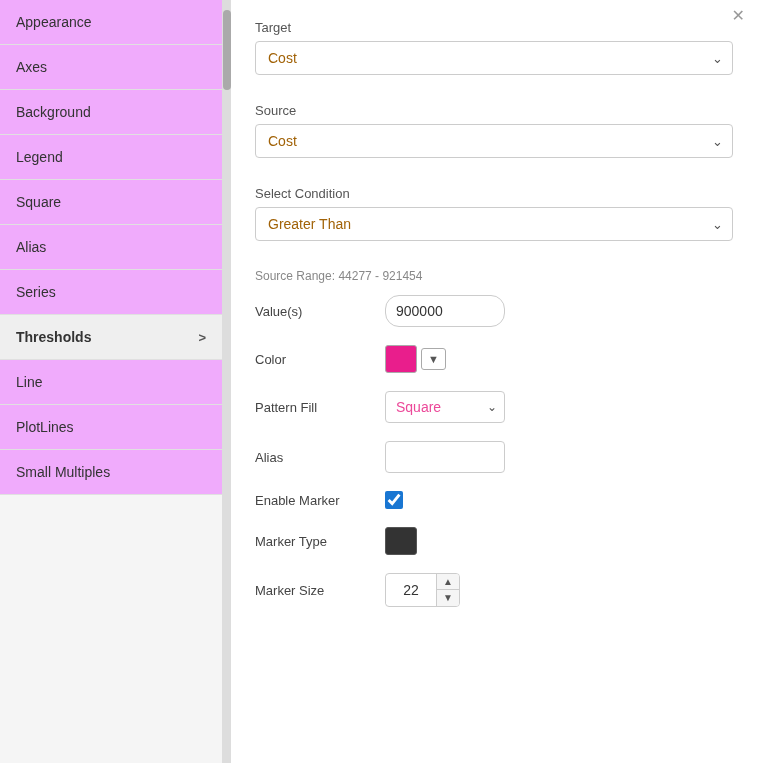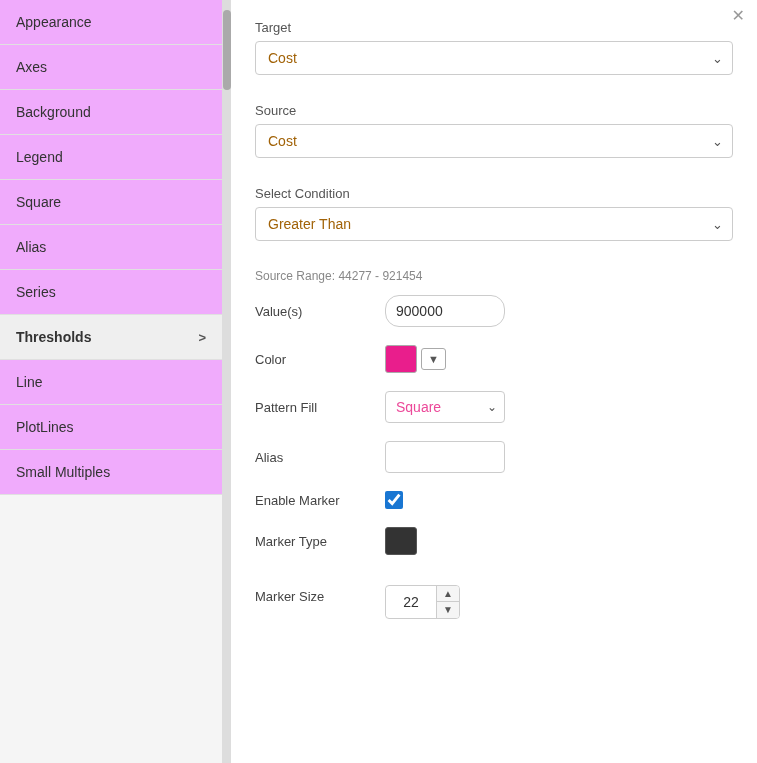--- a/index.html
+++ b/index.html
@@ -223,21 +223,20 @@
       cursor: pointer;
     }
 
     
     .spinner-wrapper {
       display: flex;
       align-items: center;
       border: 1px solid #ccc;
       border-radius: 4px;
       overflow: hidden;
-      margin-top: 12px;
     }
     .spinner-input {
       width: 50px;
       padding: 6px 8px;
       border: none;
       font-size: 14px;
       text-align: center;
       outline: none;
       color: #333;
     }

